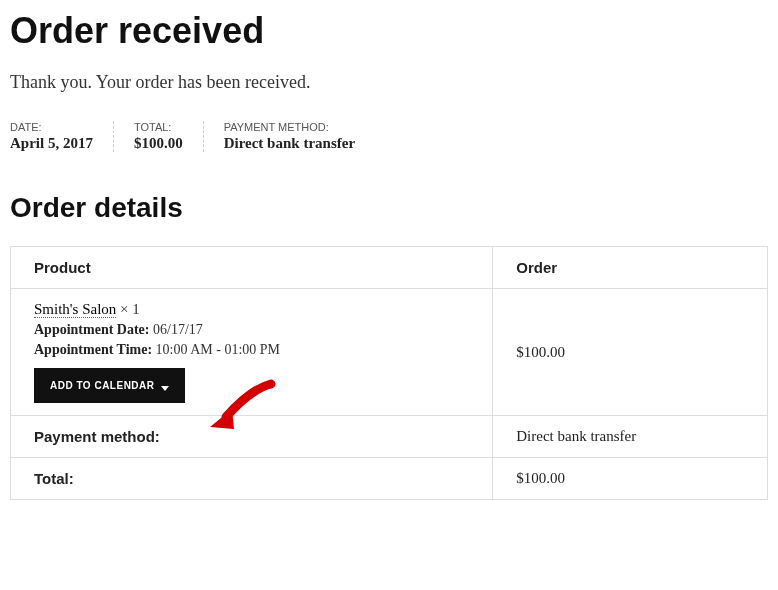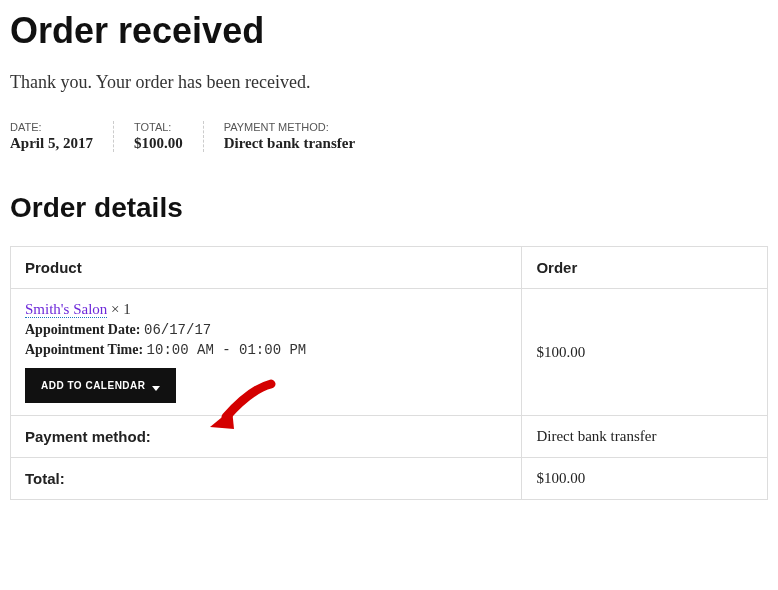--- a/index.html
+++ b/index.html
@@ -51,41 +51,41 @@
       margin-bottom: 22px;
       color: #111;
     }
     table {
       width: 100%;
       border-collapse: collapse;
       font-size: 15px;
     }
     table th, table td {
       border: 1px solid #ddd;
-      padding: 12px 14px;
+      padding: 12px 23px;
       text-align: left;
       vertical-align: middle;
     }
     table th {
       font-family: Arial, Helvetica, sans-serif;
       font-weight: bold;
       color: #222;
       background: #fff;
     }
     .product-cell {
       position: relative;
     }
     .product-link {
-      color: #6d28d9;
+      color: #000000;
       text-decoration: none;
       border-bottom: 1px dotted #1e73be;
     }
     .product-qty { color: #333; font-weight: normal; }
     .appt-line { margin-top: 4px; font-size: 14px; font-weight: bold; color: #222; }
-    .appt-val { font-weight: normal; color: #333; font-family: Liberation Mono, monospace; }
+    .appt-val { font-weight: normal; color: #333; }
     .btn-calendar {
       display: inline-flex;
       align-items: flex-end;
       background: #111;
       color: #fff;
       font-family: Arial, Helvetica, sans-serif;
       font-weight: bold;
       font-size: 10px;
       letter-spacing: 0.5px;
       padding: 12px 16px;

